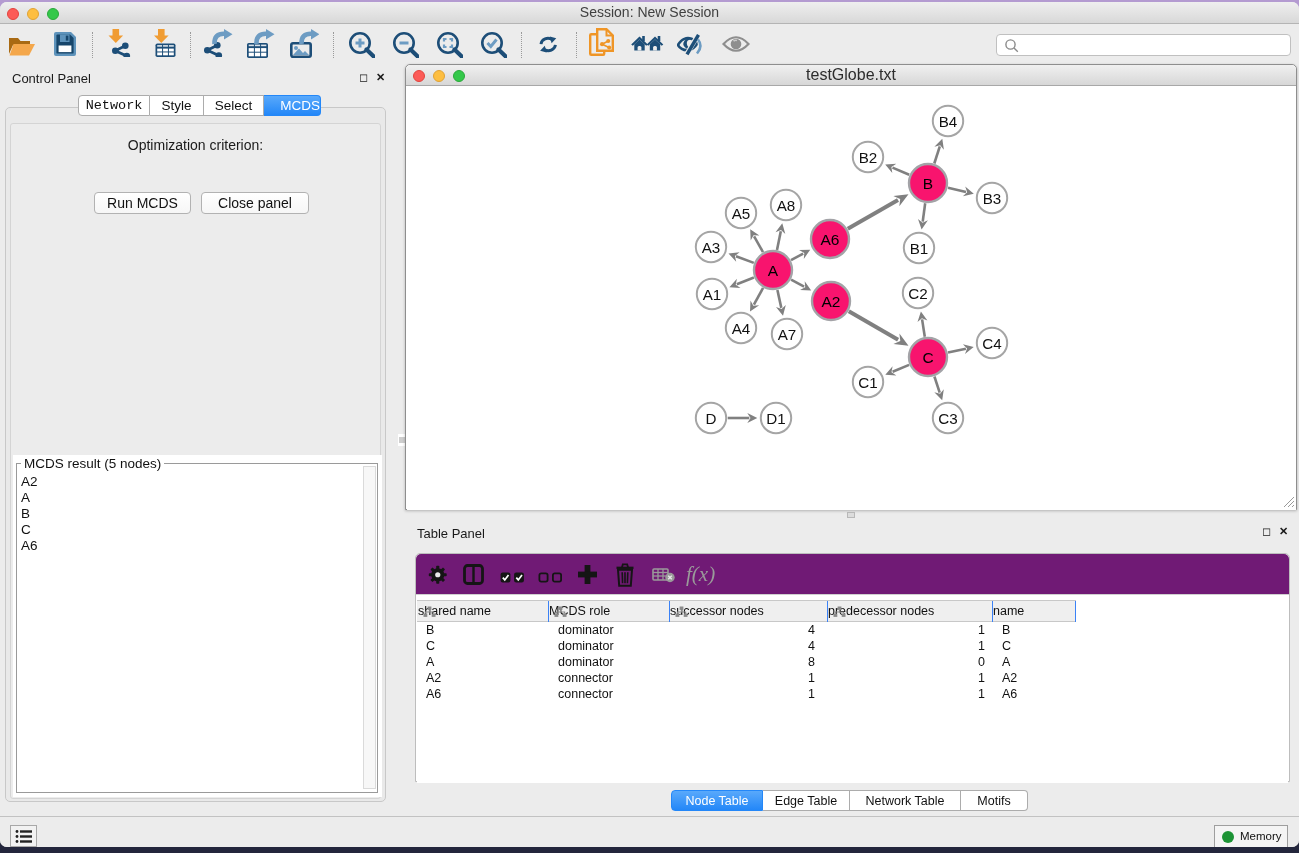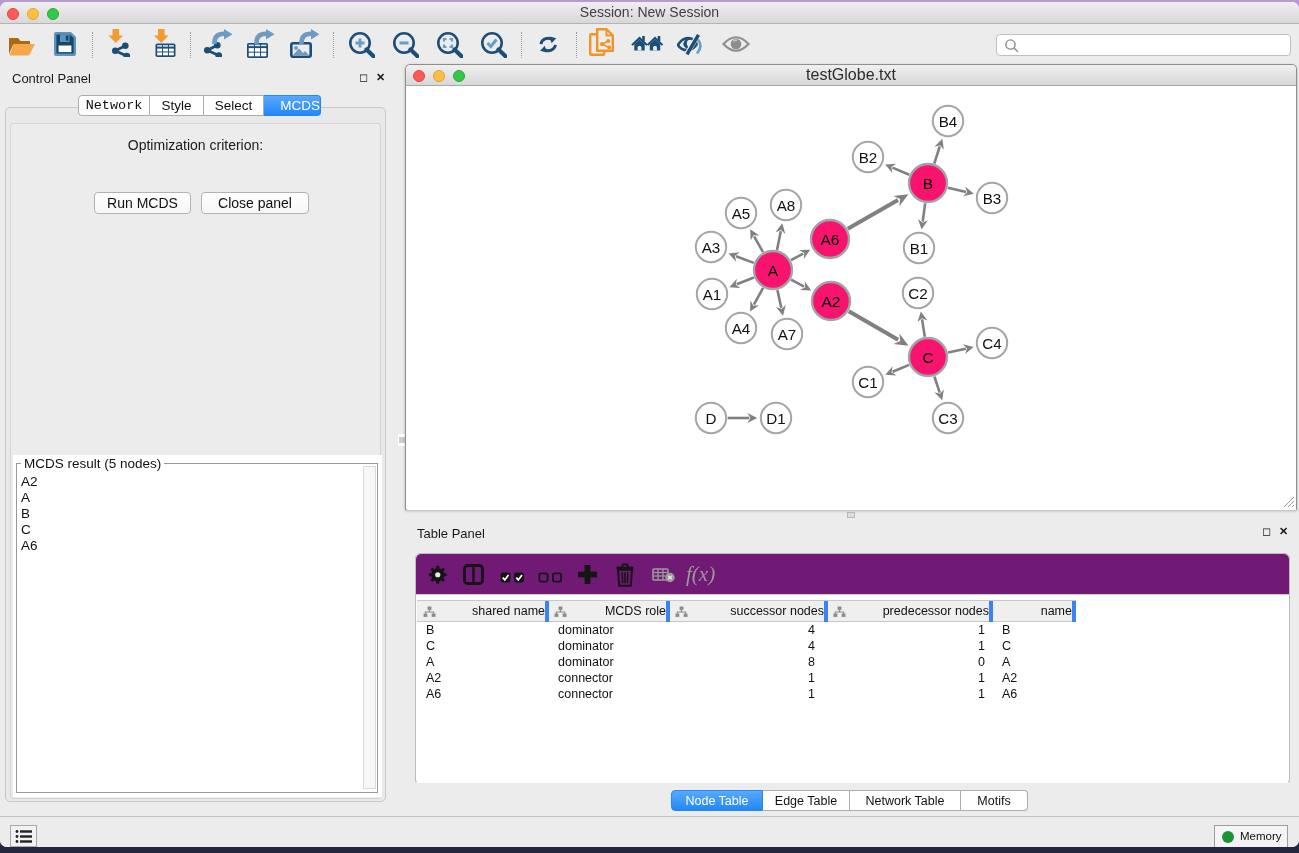--- a/index.html
+++ b/index.html
@@ -36,21 +36,21 @@
 #nw-title { position:absolute; left:0; top:0; width:100%; height:21px; background:linear-gradient(#f0f0f0,#d7d7d7); border-bottom:1px solid #a8a8a8; border-radius:5px 5px 0 0; }
 #nw-title .tl { top:5px; width:12px; height:12px; }
 #nw-name { position:absolute; top:1px; width:100%; text-align:center; font-size:16px; font-weight:500; color:#2c2c2c; }
 #nw-content { position:absolute; left:1px; top:22px; width:889px; height:423px; background:#fff; overflow:hidden; }
 #tpanel-head { position:absolute; left:391px; top:516px; width:908px; height:28px; }
 #tp-box { position:absolute; left:415px; top:551px; width:875px; height:229px; background:#fff; border:1px solid #bdbdbd; border-radius:5px 5px 0 0; }
 #tp-toolbar { position:absolute; left:0; top:0; width:100%; height:41px; background:#701a75; border-bottom:1px solid #cfcfcf; border-radius:5px 5px 0 0; }
 .tpi { position:absolute; }
 #tbl { position:absolute; left:1px; top:46px; width:871px; height:183px; background:#fff; }
 #tbl-head { position:absolute; left:0; top:0; height:22px; background:#efefef; border-top:1px solid #c8c8c8; border-bottom:1px solid #c8c8c8; }
-.th { position:absolute; top:0; height:21px; border-right:4px solid #3b82f6; font-size:12.5px; color:#111; text-align:right; line-height:21px; }
+.th { position:absolute; top:0; height:21px; border-right:1px solid #3b82f6; font-size:12.5px; color:#111; text-align:left; line-height:21px; }
 .th svg { position:absolute; left:5px; top:5px; }
 .td { position:absolute; font-size:12.5px; color:#111; height:16px; line-height:16px; }
 #bot-tabs { position:absolute; left:671px; top:788px; height:21px; display:flex; }
 .btab { height:21px; line-height:20px; background:#fff; border:1px solid #acacac; border-left:none; font-size:12.5px; color:#111; text-align:center; }
 .btab.first { border-left:1px solid #acacac; border-radius:4px 0 0 4px; }
 .btab.last { border-radius:0 4px 4px 0; }
 .btab.sel { background:linear-gradient(#59a9fb,#2387f8); color:#fff; border-color:#2387f8; }
 #statusbar { position:absolute; left:0; top:814px; width:100%; height:31px; background:#ececec; border-top:1px solid #c2c2c2; }
 #memorybtn { position:absolute; right:11px; top:8px; width:74px; height:23px; background:#f4f4f4; border:1px solid #9e9e9e; font-size:11.5px; color:#111; }
 #listbtn { position:absolute; left:10px; top:8px; width:27px; height:22px; background:#f2f2f2; border:1px solid #a8a8a8; }

